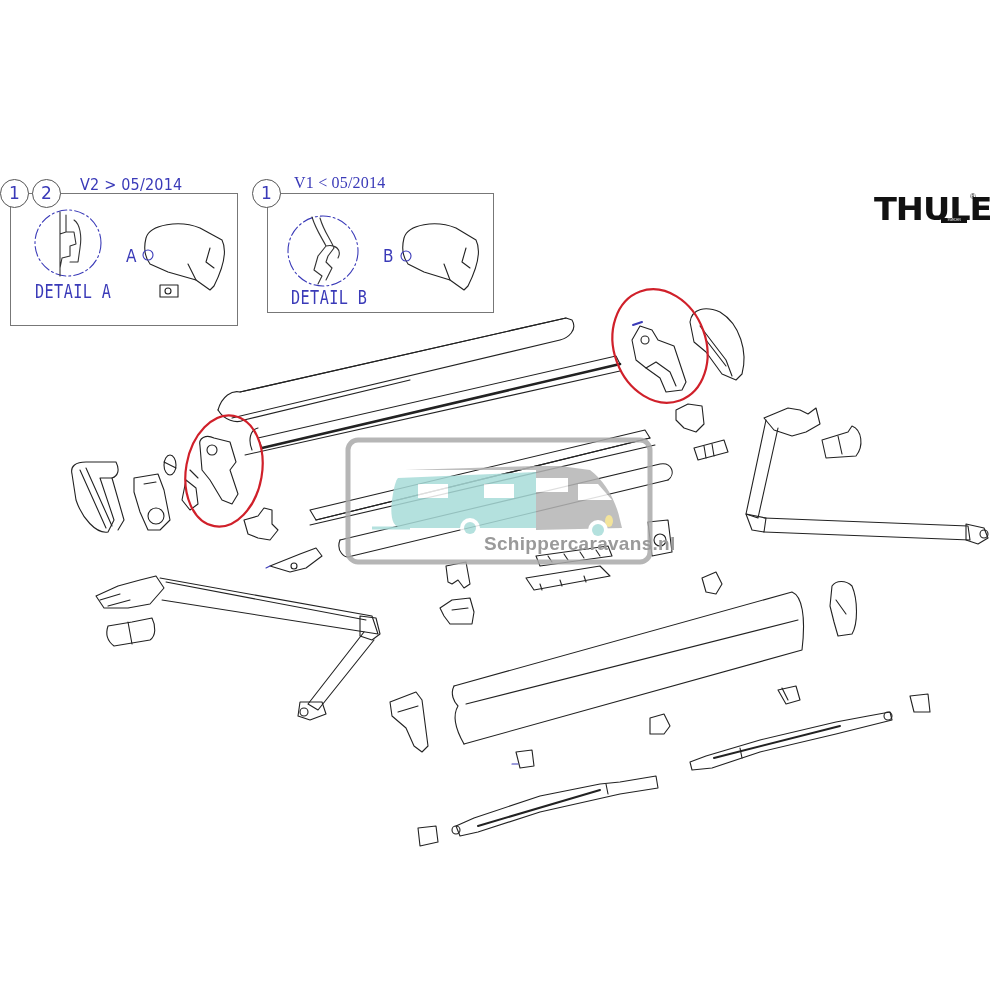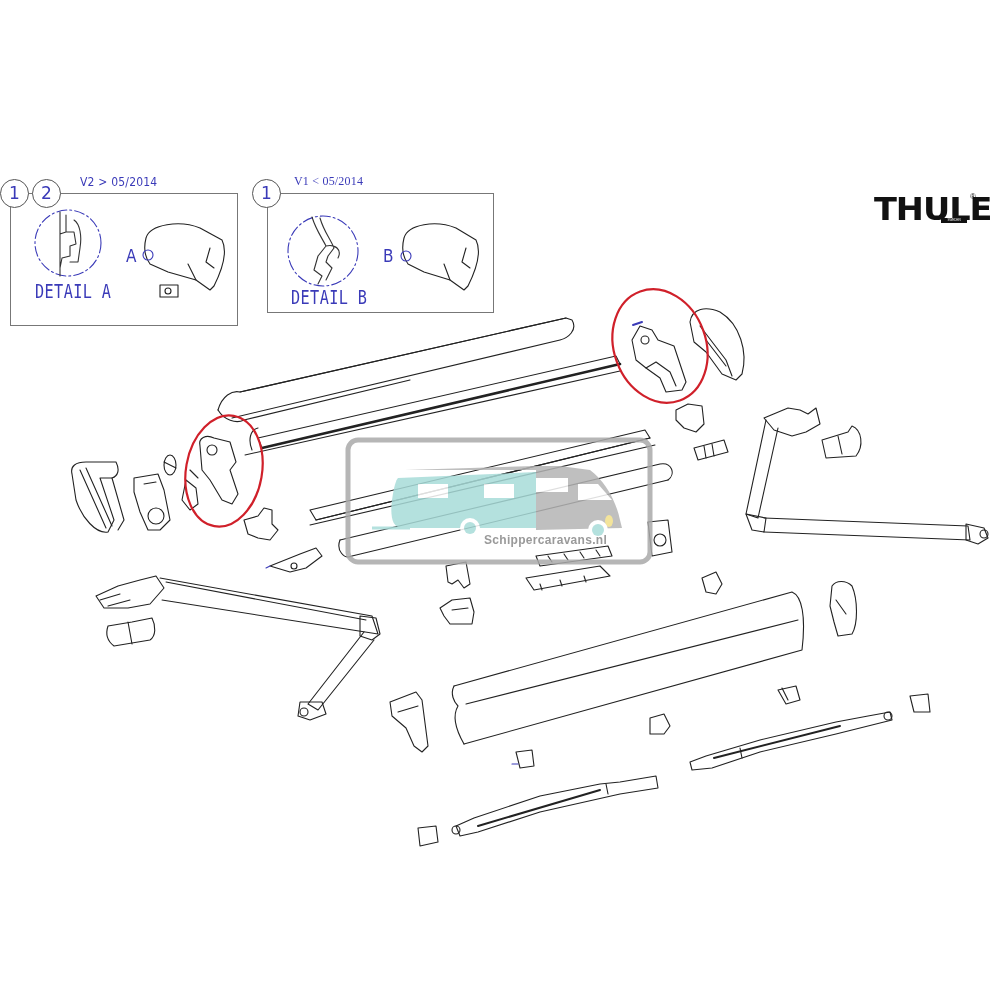--- a/index.html
+++ b/index.html
@@ -1,27 +1,27 @@
 <!DOCTYPE html>
 <html><head>
 <meta charset="utf-8">
 <style>
   html, body { margin: 0; padding: 0; background: #ffffff; }
   body { width: 1000px; height: 1000px; position: relative; overflow: hidden; font-family: "Liberation Sans", sans-serif; }
   #stage { position: absolute; left: 0; top: 0; width: 1000px; height: 1000px; }
   .lbl { position: absolute; color: #3a3ab8; font-family: "DejaVu Sans Condensed", "DejaVu Sans", sans-serif; }
-  .ver { font-size: 12px; letter-spacing: 0.2px; }
+  .ver { font-size: 16px; letter-spacing: 0.2px; }
   .detail { font-size: 19px; letter-spacing: 0.5px; transform: scaleX(0.8); transform-origin: left top; font-family: "DejaVu Sans Mono", monospace; }
   .callout-letter { font-size: 17px; }
   .circ { position: absolute; width: 27px; height: 27px; border: 1.3px solid #555; border-radius: 50%; background: #fff; color: #3a3ab8; font-size: 17px; text-align: center; line-height: 27px; font-family: "DejaVu Sans", sans-serif; }
   .box { position: absolute; border: 1.3px solid #777; }
   .logo { position: absolute; left: 874px; top: 190px; font-family: "DejaVu Sans", sans-serif; font-weight: 900; font-size: 32px; letter-spacing: -1px; color: #111; transform: scaleX(1.05); transform-origin: left top; }
   .logo-sub { position: absolute; left: 941px; top: 218px; width: 26px; height: 5px; background: #111; color: #fff; font-size: 3px; line-height: 5px; text-align: center; }
   .logo-reg { position: absolute; left: 970px; top: 192px; font-size: 8px; color: #111; }
-  .wm-text { position: absolute; left: 484px; top: 533px; font-size: 12px; color: #9a9a9a; font-weight: bold; letter-spacing: 0.3px; }
+  .wm-text { position: absolute; left: 484px; top: 533px; font-size: 19px; color: #9a9a9a; font-weight: bold; letter-spacing: 0.3px; }
 </style>
 </head>
 <body>
 
 <div id="stage">
 
   <div class="box" style="left:10px; top:193px; width:226px; height:131px;"></div>
   <div class="circ" style="left:0px; top:179px;">1</div>
   <div class="circ" style="left:32px; top:179px;">2</div>
   <div class="lbl ver" style="left:80px; top:175px;">V2 &gt; 05/2014</div>

